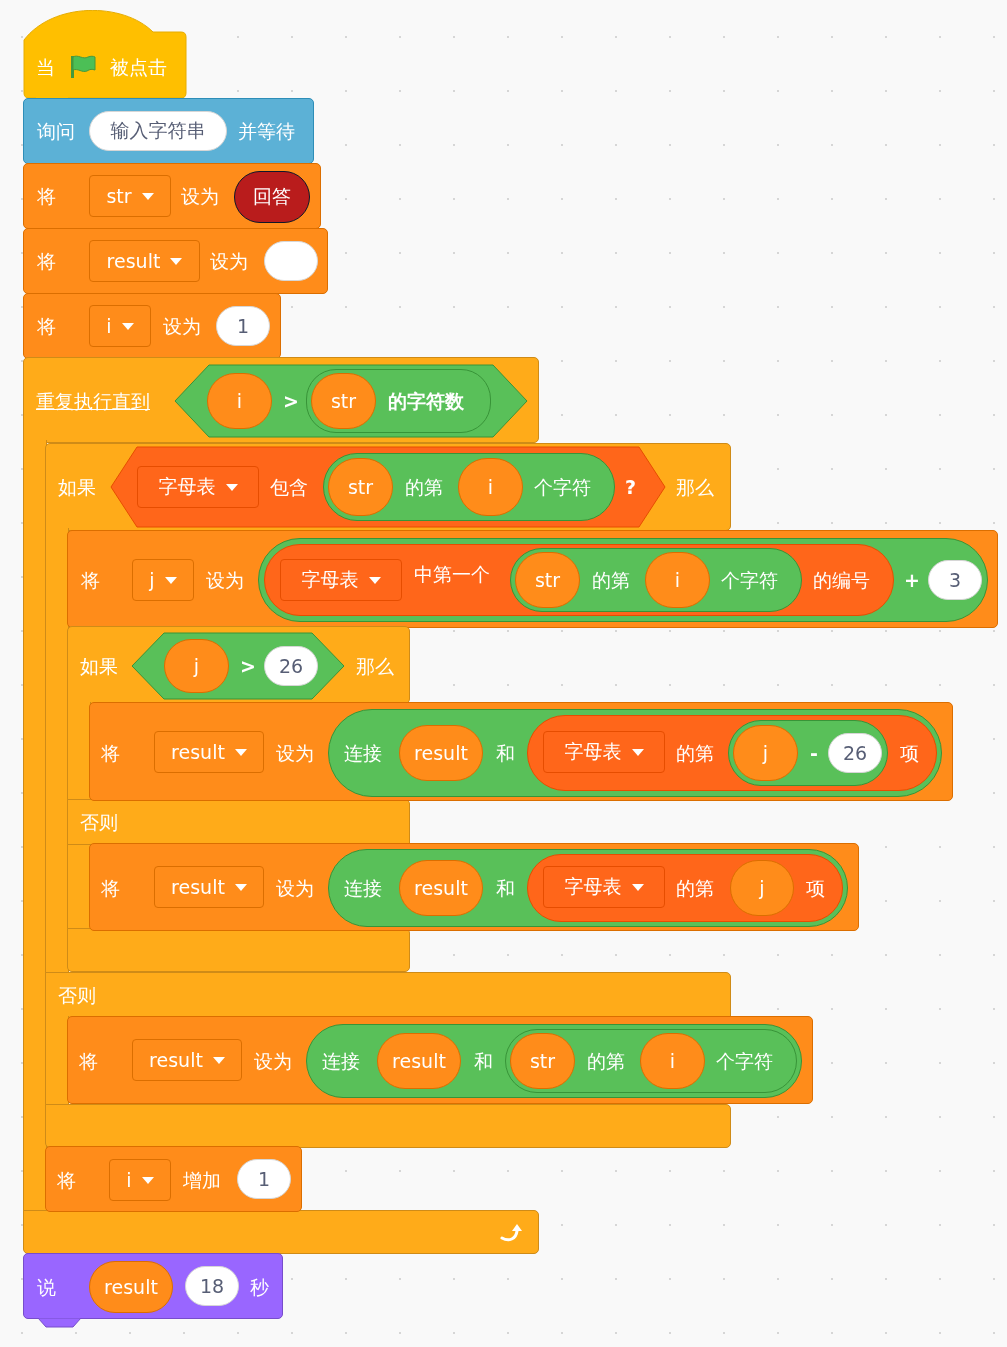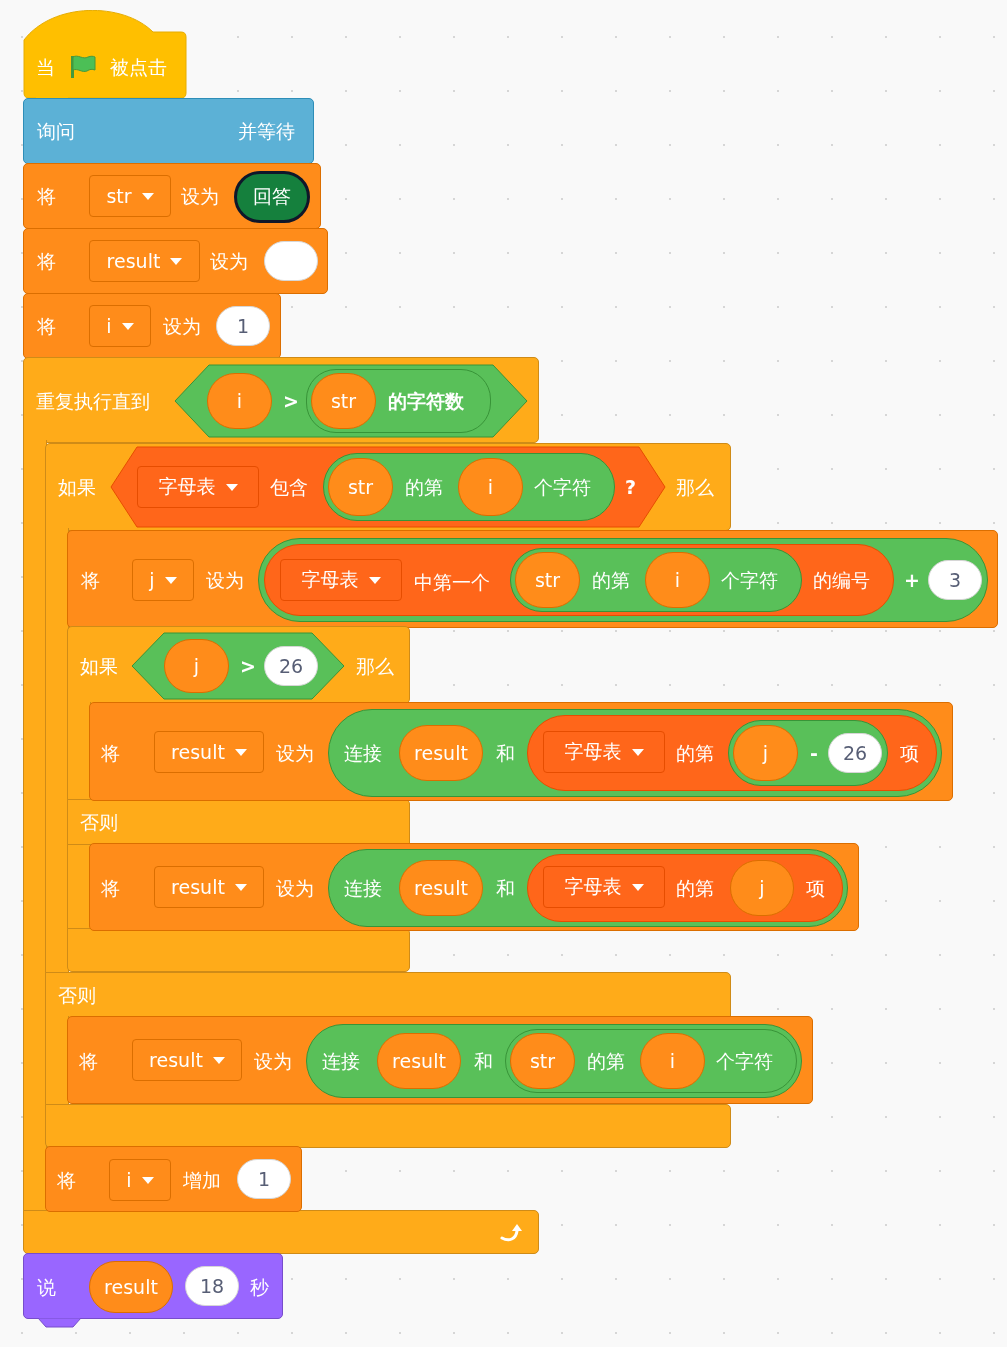--- a/index.html
+++ b/index.html
@@ -24,21 +24,21 @@
   }
   .dd.v { background:#ff8c1a; border-color:#db6e00; }
   .dd.l { background:#ff661a; border-color:#e64d00; }
   .tri { width:0; height:0; border-left:6px solid transparent; border-right:6px solid transparent; border-top:7px solid #fff; }
   .pill {
     position:absolute; box-sizing:border-box; height:46px; border-radius:23px;
     display:flex; align-items:center; justify-content:center; font-size:19px; white-space:nowrap; color:#fff;
   }
   .pill.ov { background:#ff8c1a; border:1px solid #db6e00; }
   .pill.wh { background:#fff; color:#575e75; border:1px solid #d6d6d6; height:40px; border-radius:20px; }
-  .pill.sn { background:#15803d; border:3px solid #0f172a; }
+  .pill.sn { background:#b91c1c; border:1px solid #0f172a; }
   .rep {
     position:absolute; box-sizing:border-box; border-radius:30px;
   }
   .op  { background:#59c059; border:1px solid #389438; }
   .lst { background:#ff661a; border:1px solid #e64d00; }
   svg.hex { position:absolute; overflow:visible; }
 </style>
 </head>
 <body>
 
@@ -49,20 +49,21 @@
   <span class="txt" style="left:36px;top:56px;">当</span>
   <svg style="position:absolute;left:68px;top:51px;" width="30" height="30" viewBox="0 0 30 30">
     <rect x="3" y="5" width="3" height="22" fill="#45993d"></rect>
     <path d="M5,6 C10,3 15,9 20,6 C23,5 25,5 27,6 L27,19 C24,18 22,18 19,20 C14,22 10,17 5,19 Z" fill="#4cbf56" stroke="#45993d" stroke-width="1"></path>
   </svg>
   <span class="txt" style="left:110px;top:56px;">被点击</span>
 </div>
 
 <div class="blk sens" style="left:23px;top:98px;width:291px;height:66px;">
   <span class="txt" style="left:13px;top:21px;">询问</span>
+  <div class="pill wh" style="left:65px;top:12px;width:138px;">输入字符串</div>
   <span class="txt" style="left:214px;top:21px;">并等待</span>
 </div>
 
 <div class="blk var" style="left:23px;top:163px;width:298px;height:66px;">
   <span class="txt" style="left:13px;top:21px;">将</span>
   <div class="dd v" style="left:65px;top:11px;width:82px;">
       <span>str</span>
       <span class="tri"></span>
     </div>
   <span class="txt" style="left:157px;top:21px;">设为</span>
@@ -86,21 +87,21 @@
       <span class="tri"></span>
     </div>
   <span class="txt" style="left:139px;top:21px;">设为</span>
   <div class="pill wh" style="left:192px;top:12px;width:54px;">1</div>
 </div>
 
 <div>
   <div class="blk ctl" style="left:23px;top:357px;width:516px;height:86px;border-bottom-left-radius:0;"></div>
   <div class="blk ctl" style="left:23px;top:440px;width:24px;height:772px;border-radius:0;border-top:none;border-bottom:none;"></div>
   <div class="blk ctl" style="left:23px;top:1210px;width:516px;height:44px;border-top-left-radius:0;"></div>
-  <span class="txt" style="left:36px;top:390px;">重复执行直到</span>
+  <span class="txt" style="left:36px;top:390px;text-decoration:underline;">重复执行直到</span>
   <svg class="hex" style="left:174px;top:364px;" width="354" height="74">
     <path d="M1,37 L35,1 L319,1 L353,37 L319,73 L35,73 Z" fill="#59c059" stroke="#389438"></path>
   </svg>
   <div class="pill ov" style="left:207px;top:373px;width:65px;height:56px;border-radius:28px;">i</div>
   <span class="txt" style="left:283px;top:390px;font-weight:bold;">&gt;</span>
   <div class="rep op" style="left:306px;top:369px;width:185px;height:64px;"></div>
   <div class="pill ov" style="left:311px;top:373px;width:65px;height:56px;border-radius:28px;">str</div>
   <span class="txt" style="left:388px;top:390px;font-weight:bold;">的字符数</span>
   <svg style="position:absolute;left:499px;top:1222px;" width="26" height="22" viewBox="0 0 26 22">
     <path d="M3,16 C10,20 17,17 18,9" fill="none" stroke="#fff" stroke-width="3" stroke-linecap="round"></path>
@@ -139,21 +140,21 @@
       <span>j</span>
       <span class="tri"></span>
     </div>
   <span class="txt" style="left:138px;top:38px;">设为</span>
   <div class="rep op" style="left:190px;top:7px;width:730px;height:84px;border-radius:42px;"></div>
   <div class="rep lst" style="left:196px;top:13px;width:630px;height:72px;border-radius:36px;"></div>
   <div class="dd l" style="left:212px;top:28px;width:122px;">
       <span>字母表</span>
       <span class="tri"></span>
     </div>
-  <span class="txt" style="left:346px;top:40px;">中第一个</span>
+  <span class="txt" style="left:346px;top:34px;font-family:Liberation Mono, monospace;">中第一个</span>
   <div class="rep op" style="left:442px;top:17px;width:292px;height:64px;border-radius:32px;"></div>
   <div class="pill ov" style="left:447px;top:21px;width:65px;height:56px;border-radius:28px;">str</div>
   <span class="txt" style="left:524px;top:38px;">的第</span>
   <div class="pill ov" style="left:577px;top:21px;width:65px;height:56px;border-radius:28px;">i</div>
   <span class="txt" style="left:653px;top:38px;">个字符</span>
   <span class="txt" style="left:745px;top:38px;">的编号</span>
   <span class="txt" style="left:836px;top:38px;font-weight:bold;">+</span>
   <div class="pill wh" style="left:860px;top:29px;width:54px;">3</div>
 </div>
 

